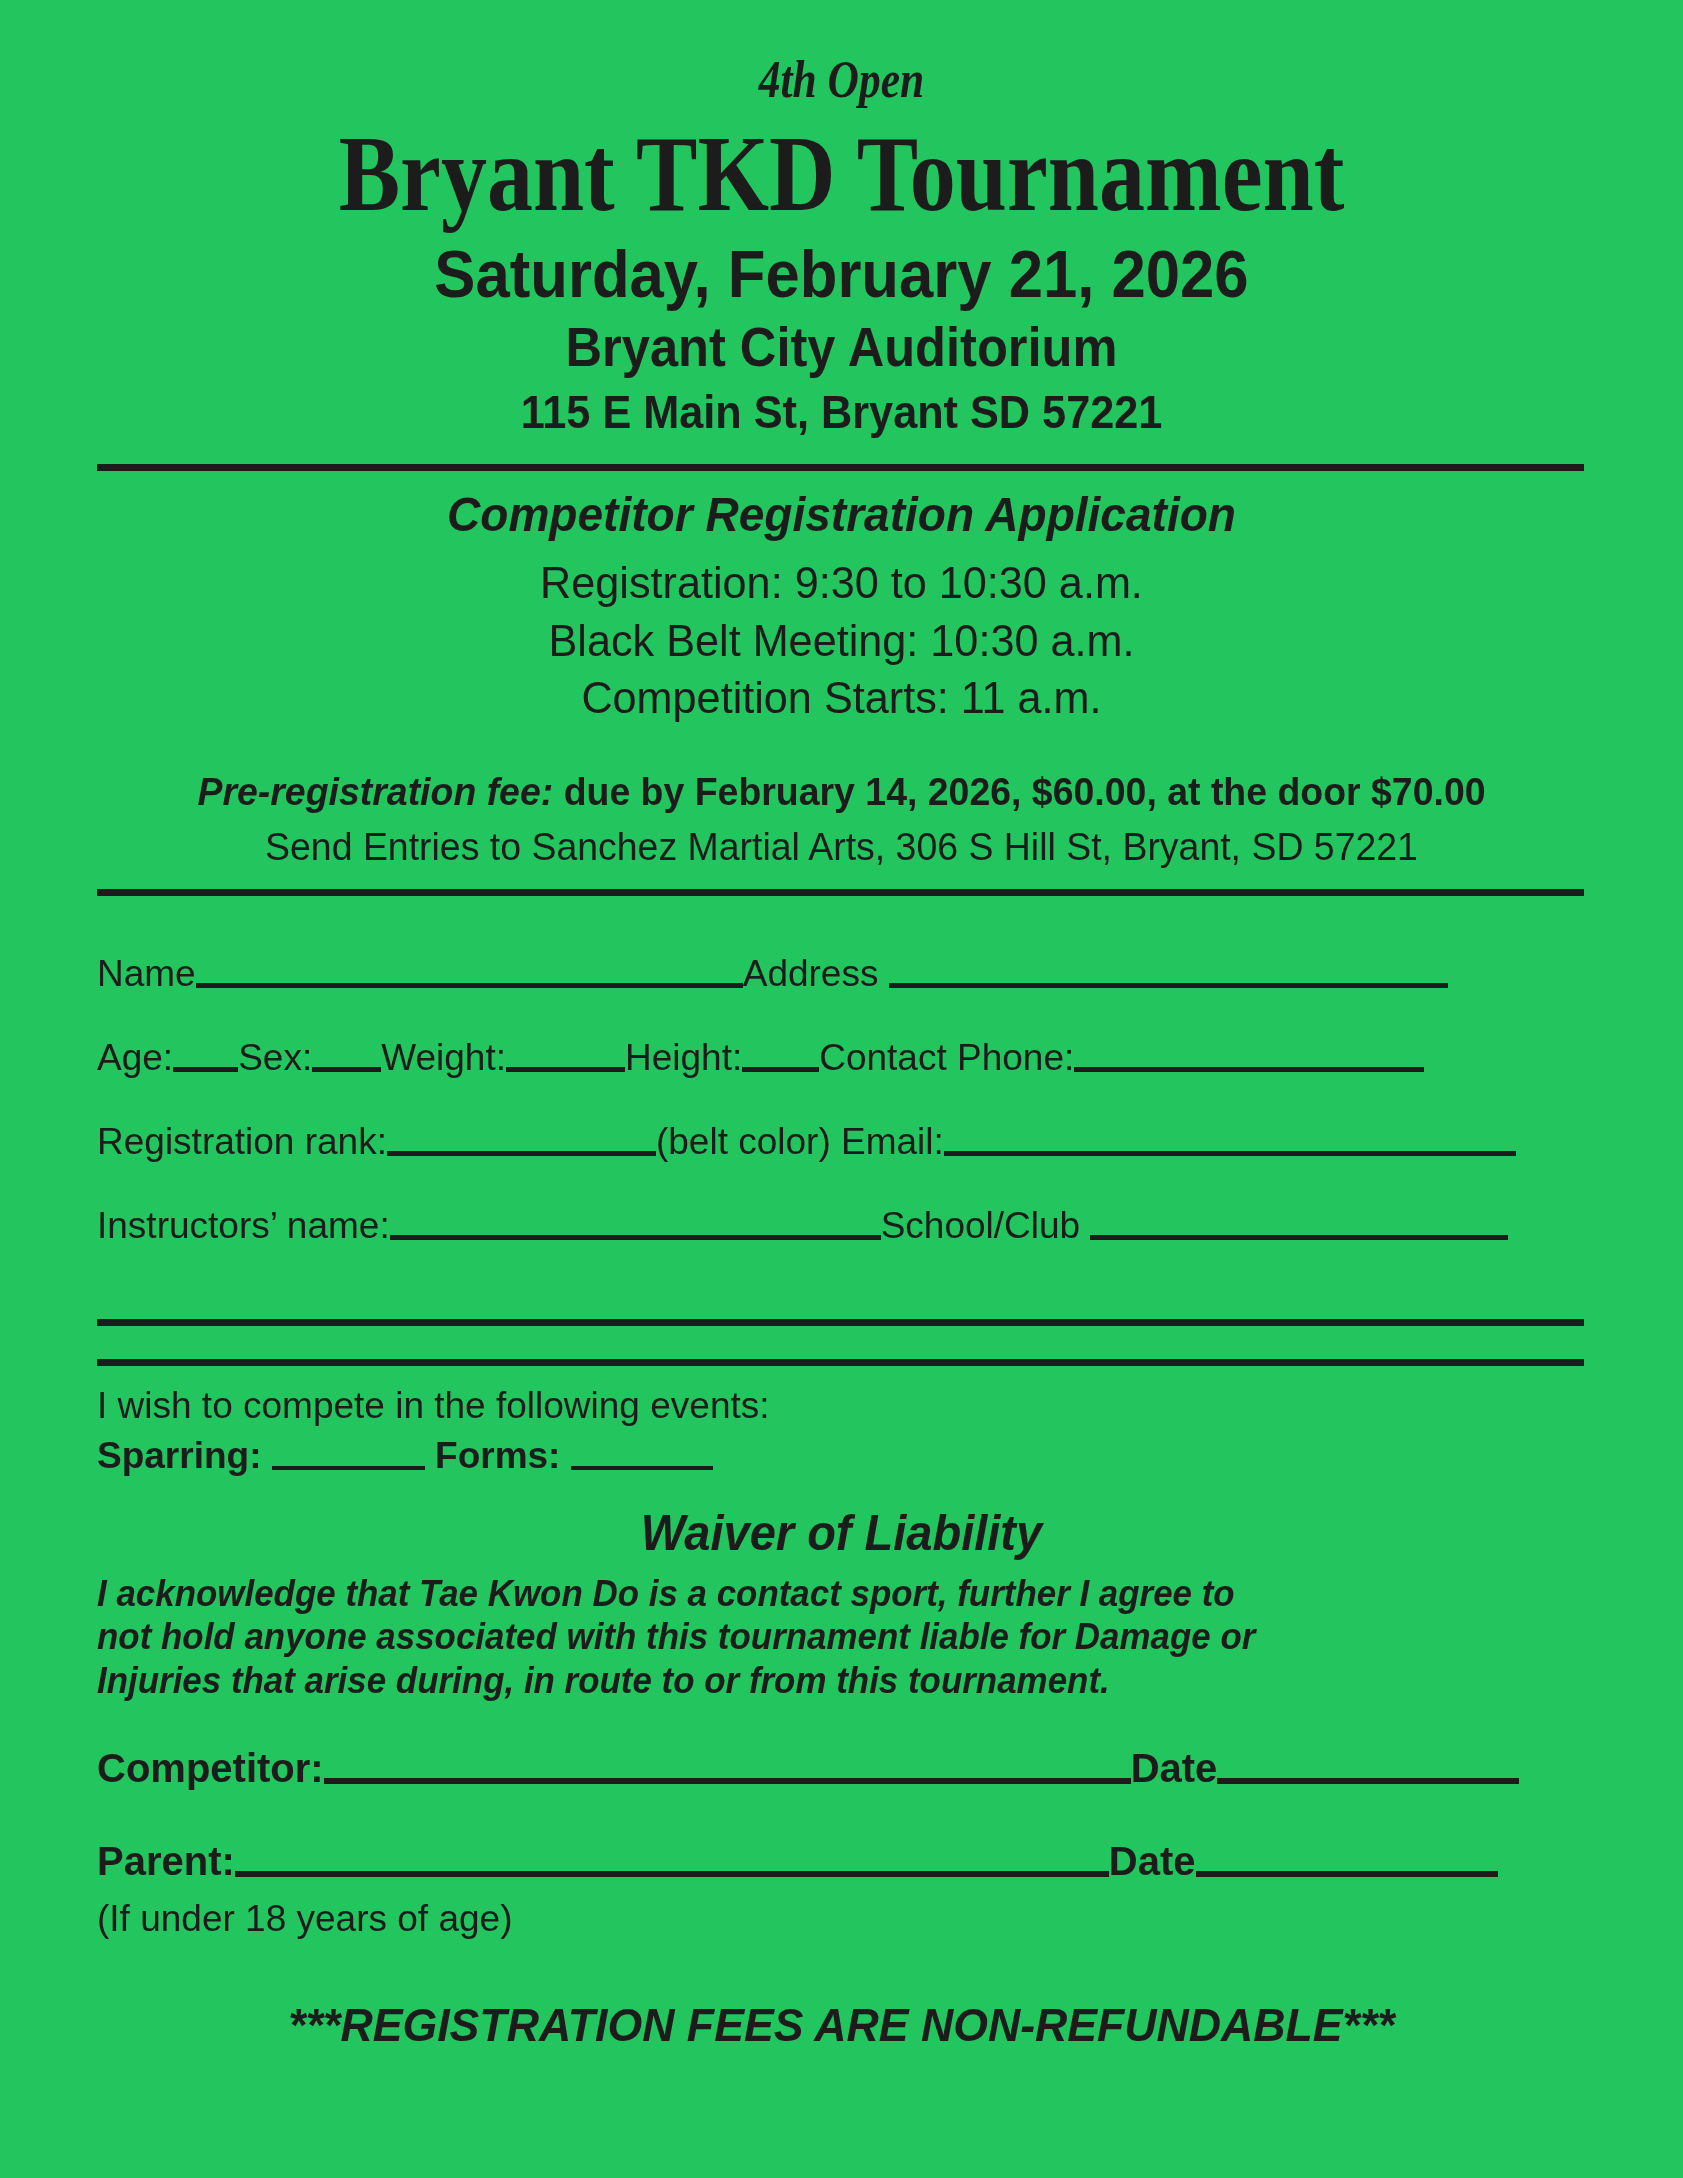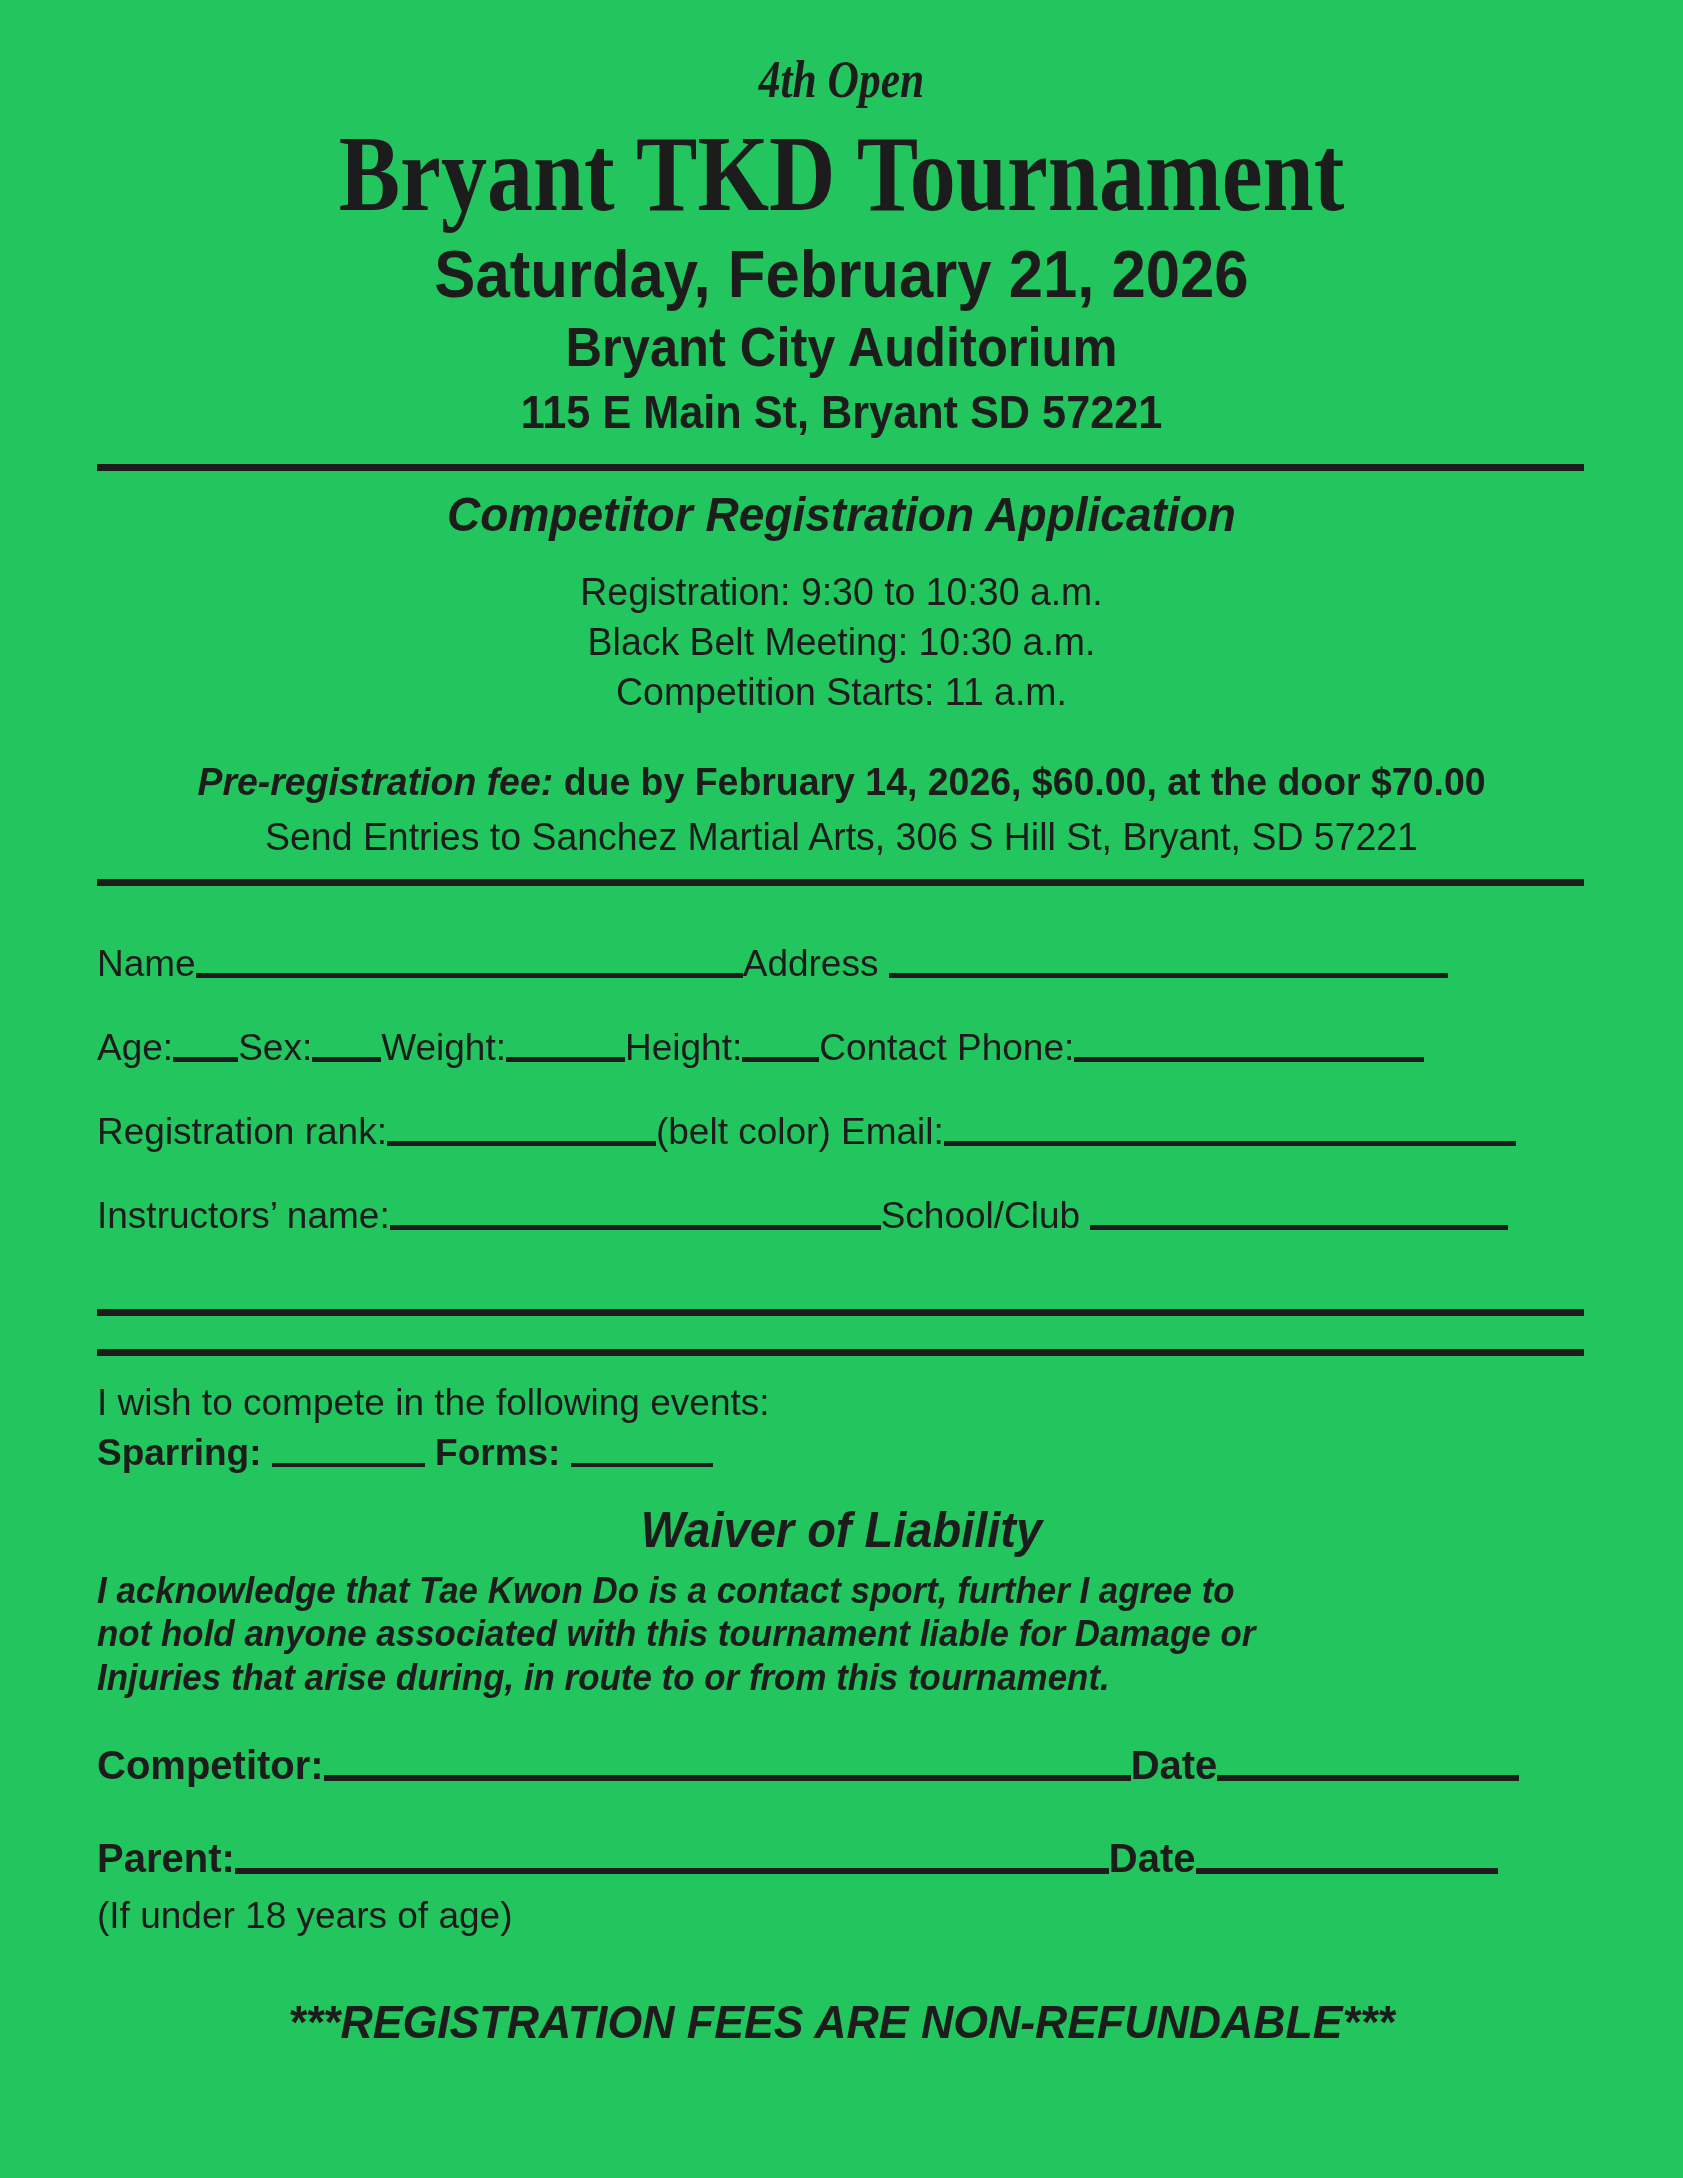--- a/index.html
+++ b/index.html
@@ -88,23 +88,23 @@
     font-weight: bold;
     font-style: italic;
     font-size: 49px;
     line-height: 1.05;
     margin-top: 18px;
     transform: scaleX(0.94);
   }
   .sched {
     text-align: center;
     font-family: "Liberation Sans", sans-serif;
-    font-size: 39px;
+    font-size: 45px;
     line-height: 1.28;
-    margin-top: 27px;
+    margin-top: 14px;
   }
   .sched div { transform: scaleX(0.96); }
 
   .fee {
     text-align: center;
     font-family: "Liberation Sans", sans-serif;
     font-weight: bold;
     font-size: 39px;
     line-height: 1.1;
     margin-top: 44px;
@@ -149,21 +149,21 @@
   .u-phone   { width: 350px; }
   .u-rank    { width: 269px; }
   .u-email   { width: 572px; }
   .u-instr   { width: 491px; }
   .u-school  { width: 418px; }
 
   
   .events {
     margin-left: 97px;
     margin-right: 99px;
-    margin-top: 24px;
+    margin-top: 17px;
     font-family: "Liberation Sans", sans-serif;
     font-size: 37px;
     line-height: 1.25;
   }
   .events .ev-bold {
     font-weight: bold;
     margin-top: 4px;
   }
   .u-spar  { display:inline-block; width: 153px; border-bottom: 4px solid #1c1c1c; vertical-align: -2px; }
   .u-forms { display:inline-block; width: 142px; border-bottom: 4px solid #1c1c1c; vertical-align: -2px; }

